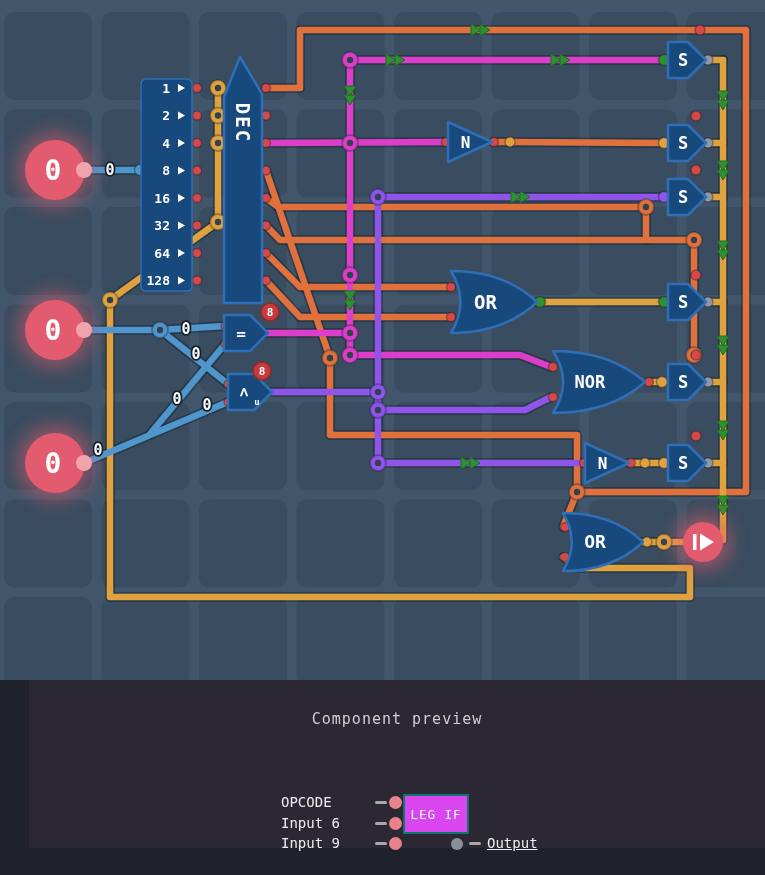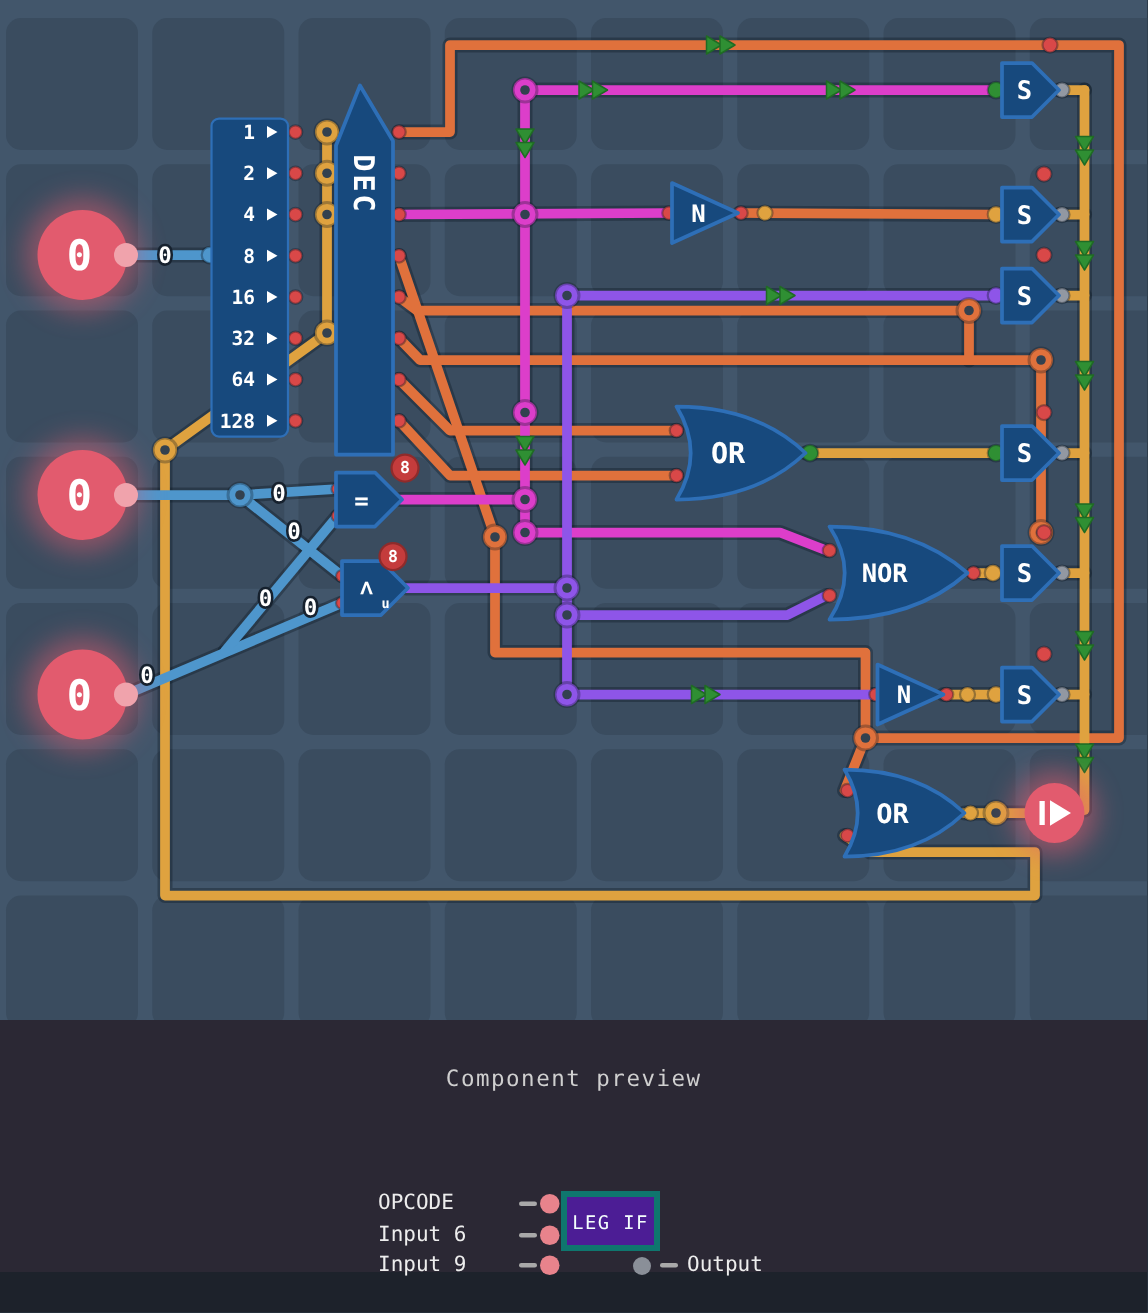--- a/index.html
+++ b/index.html
@@ -1,28 +1,28 @@
 <!DOCTYPE html>
 <html><head>
 <meta charset="utf-8">
 <style>
   html,body{margin:0;padding:0;background:#1d222b;}
   .stage{width:765px;height:875px;margin:0 auto;position:relative;overflow:hidden;
          font-family:"DejaVu Sans Mono",monospace;}
   #board{display:block;background:#42566B;}
-  .panel{position:relative;height:168px;background:#2B2834;color:#DADADA;}
+  .panel{position:relative;height:168px;background:#2B2834;color:#DADADA;margin-left:29px;}
   .panel-title{text-align:center;padding-top:30px;font-size:15px;letter-spacing:1px;color:#CFCFCF;}
   .pv-label{position:absolute;width:90px;text-align:left;font-size:14px;color:#EDEDED;}
   .pv-dash{position:absolute;width:12px;height:3px;background:#A9A9A9;border-radius:2px;}
   .pv-dot{position:absolute;width:13px;height:13px;border-radius:50%;background:#E8838C;}
   .pv-dot.gray{background:#8A8F98;width:12px;height:12px;}
-  .pv-chip{position:absolute;left:374px;top:114px;width:66px;height:40px;background:#4c1d95;
-           border:4px solid #0f766e;box-sizing:border-box;display:flex;align-items:center;justify-content:center;
+  .pv-chip{position:absolute;left:374px;top:114px;width:66px;height:40px;background:#d946ef;
+           border:2px solid #0f766e;box-sizing:border-box;display:flex;align-items:center;justify-content:center;
            font-size:12.5px;letter-spacing:1px;color:#F4FFFD;}
-  .pv-out-label{position:absolute;font-size:14px;color:#EDEDED;}
+  .pv-out-label{position:absolute;font-size:14px;color:#EDEDED;text-decoration:underline;}
 </style>
 </head>
 <body>
 
 <div class="stage">
 
   <svg id="board" width="765" height="680" viewBox="0 0 765 680">
     <defs>
       <filter id="fglow" x="-120%" y="-120%" width="340%" height="340%">
         <feGaussianBlur stdDeviation="9"></feGaussianBlur>

